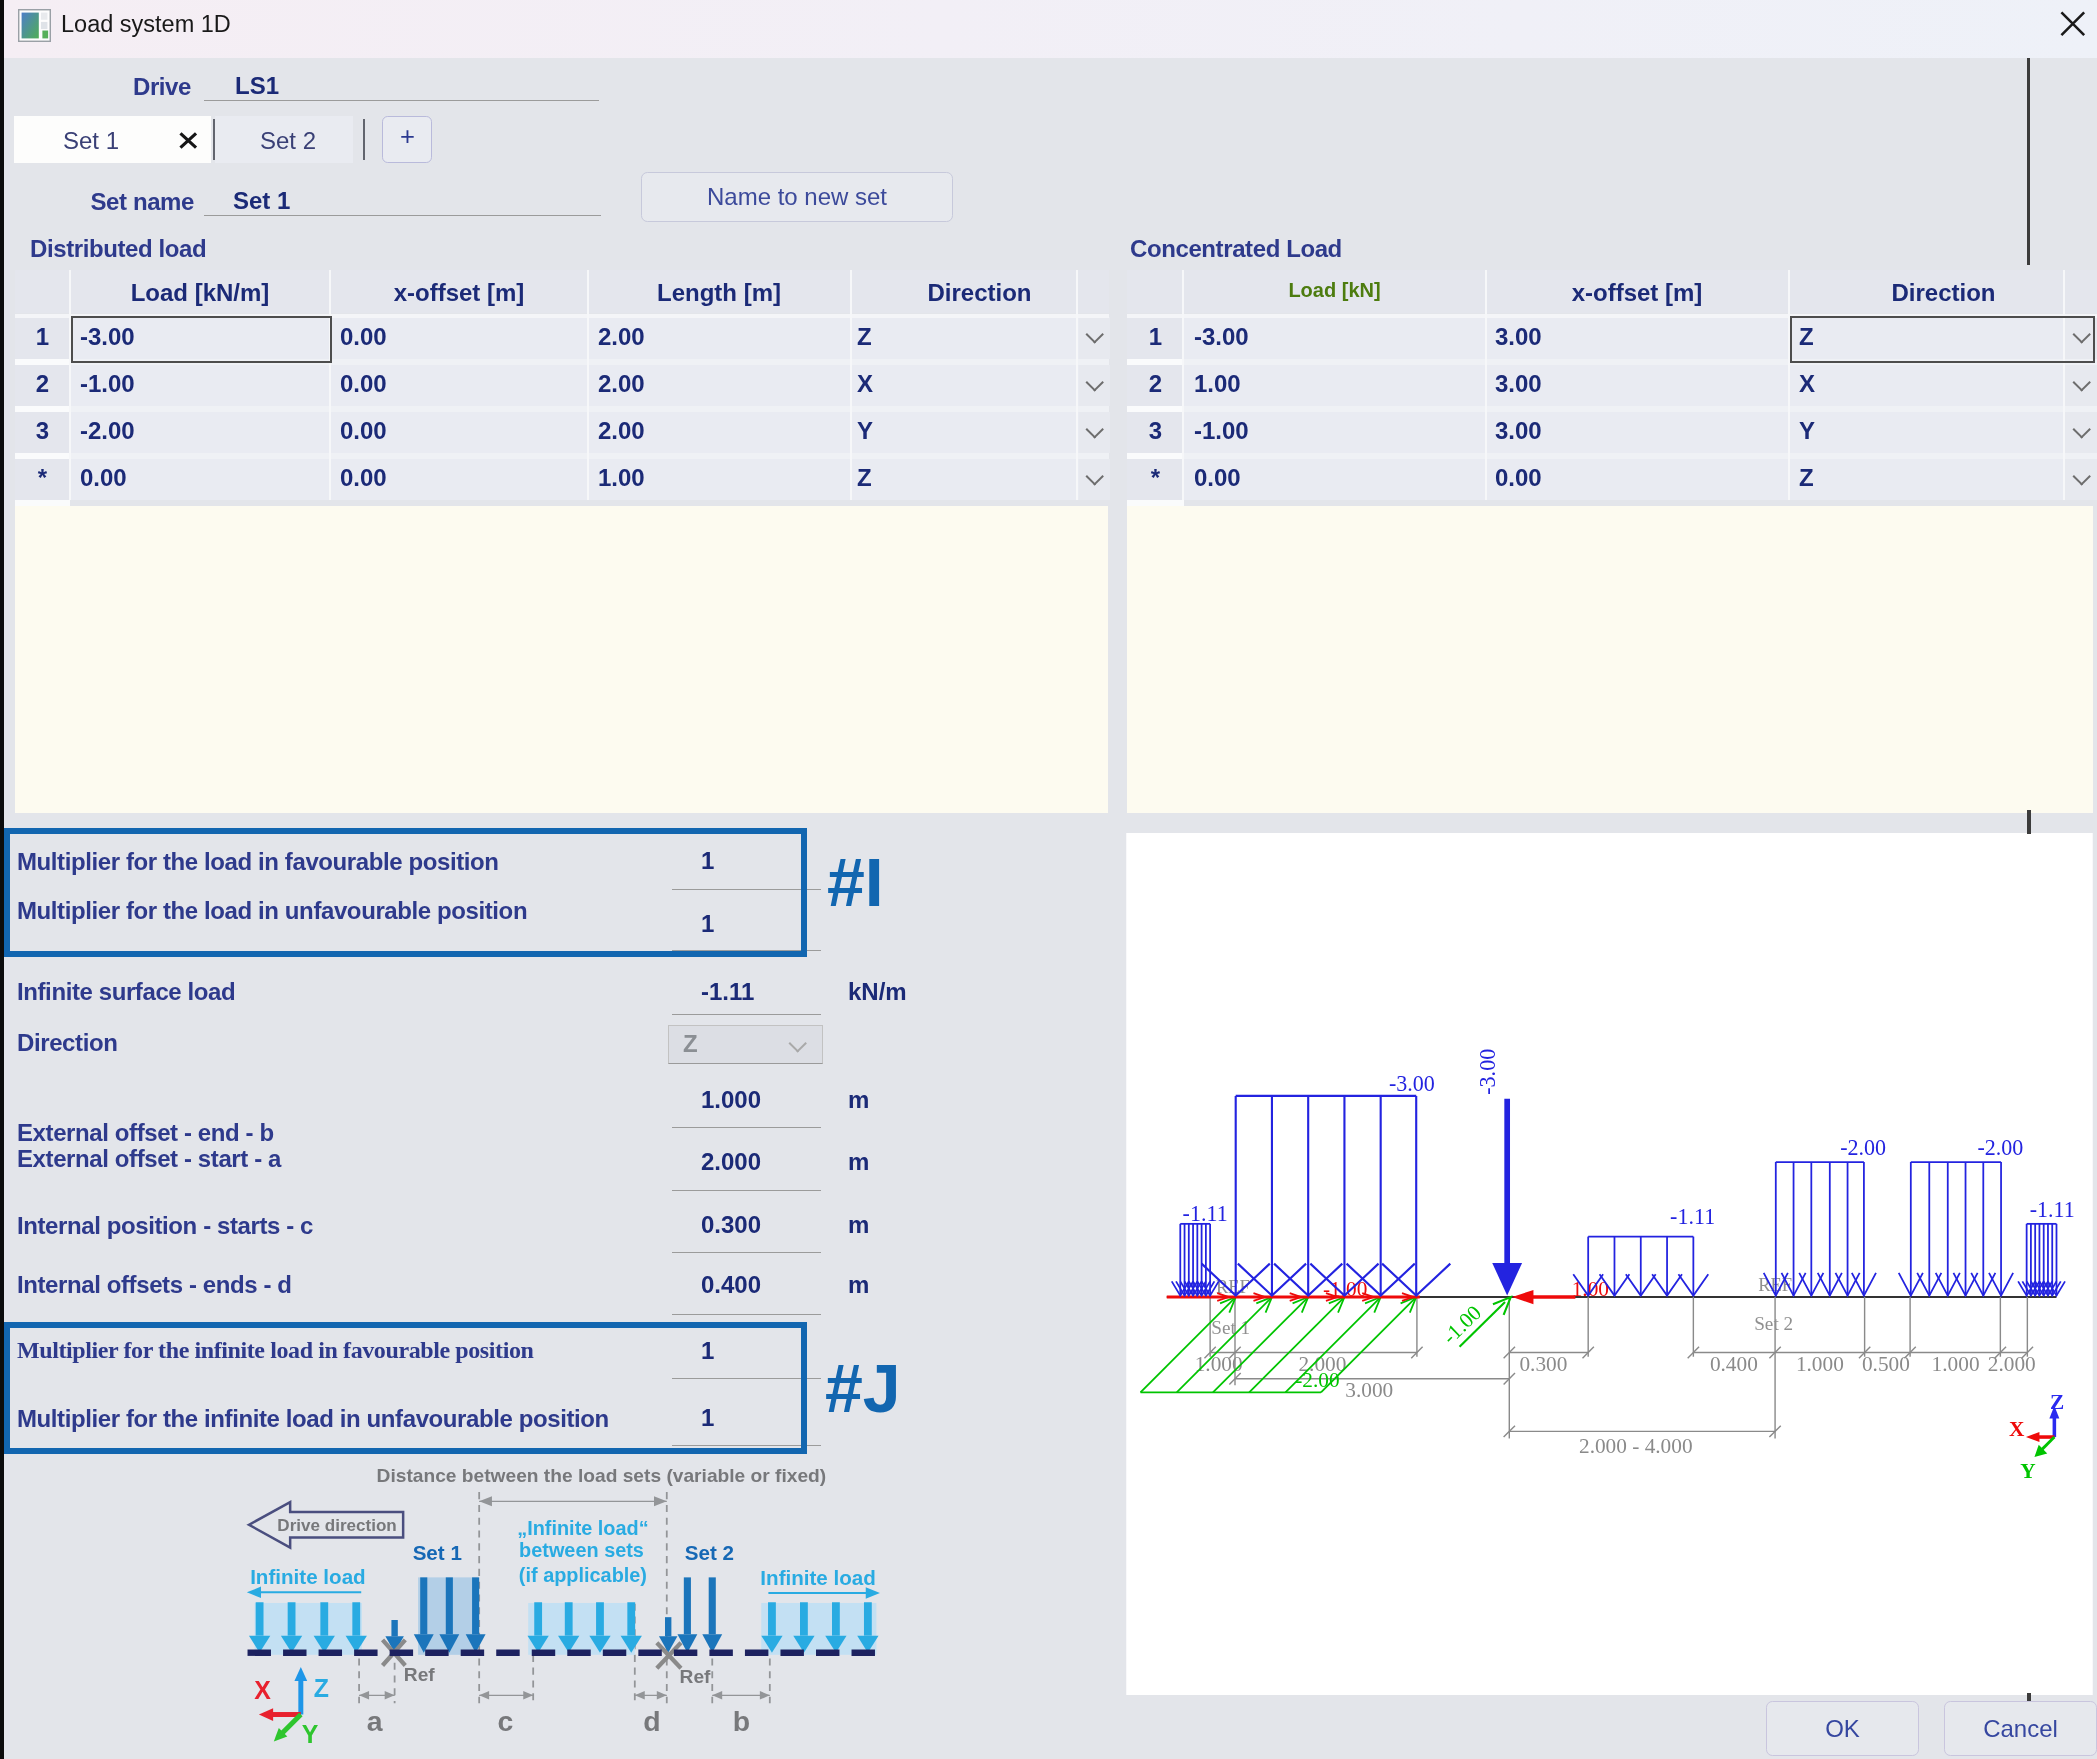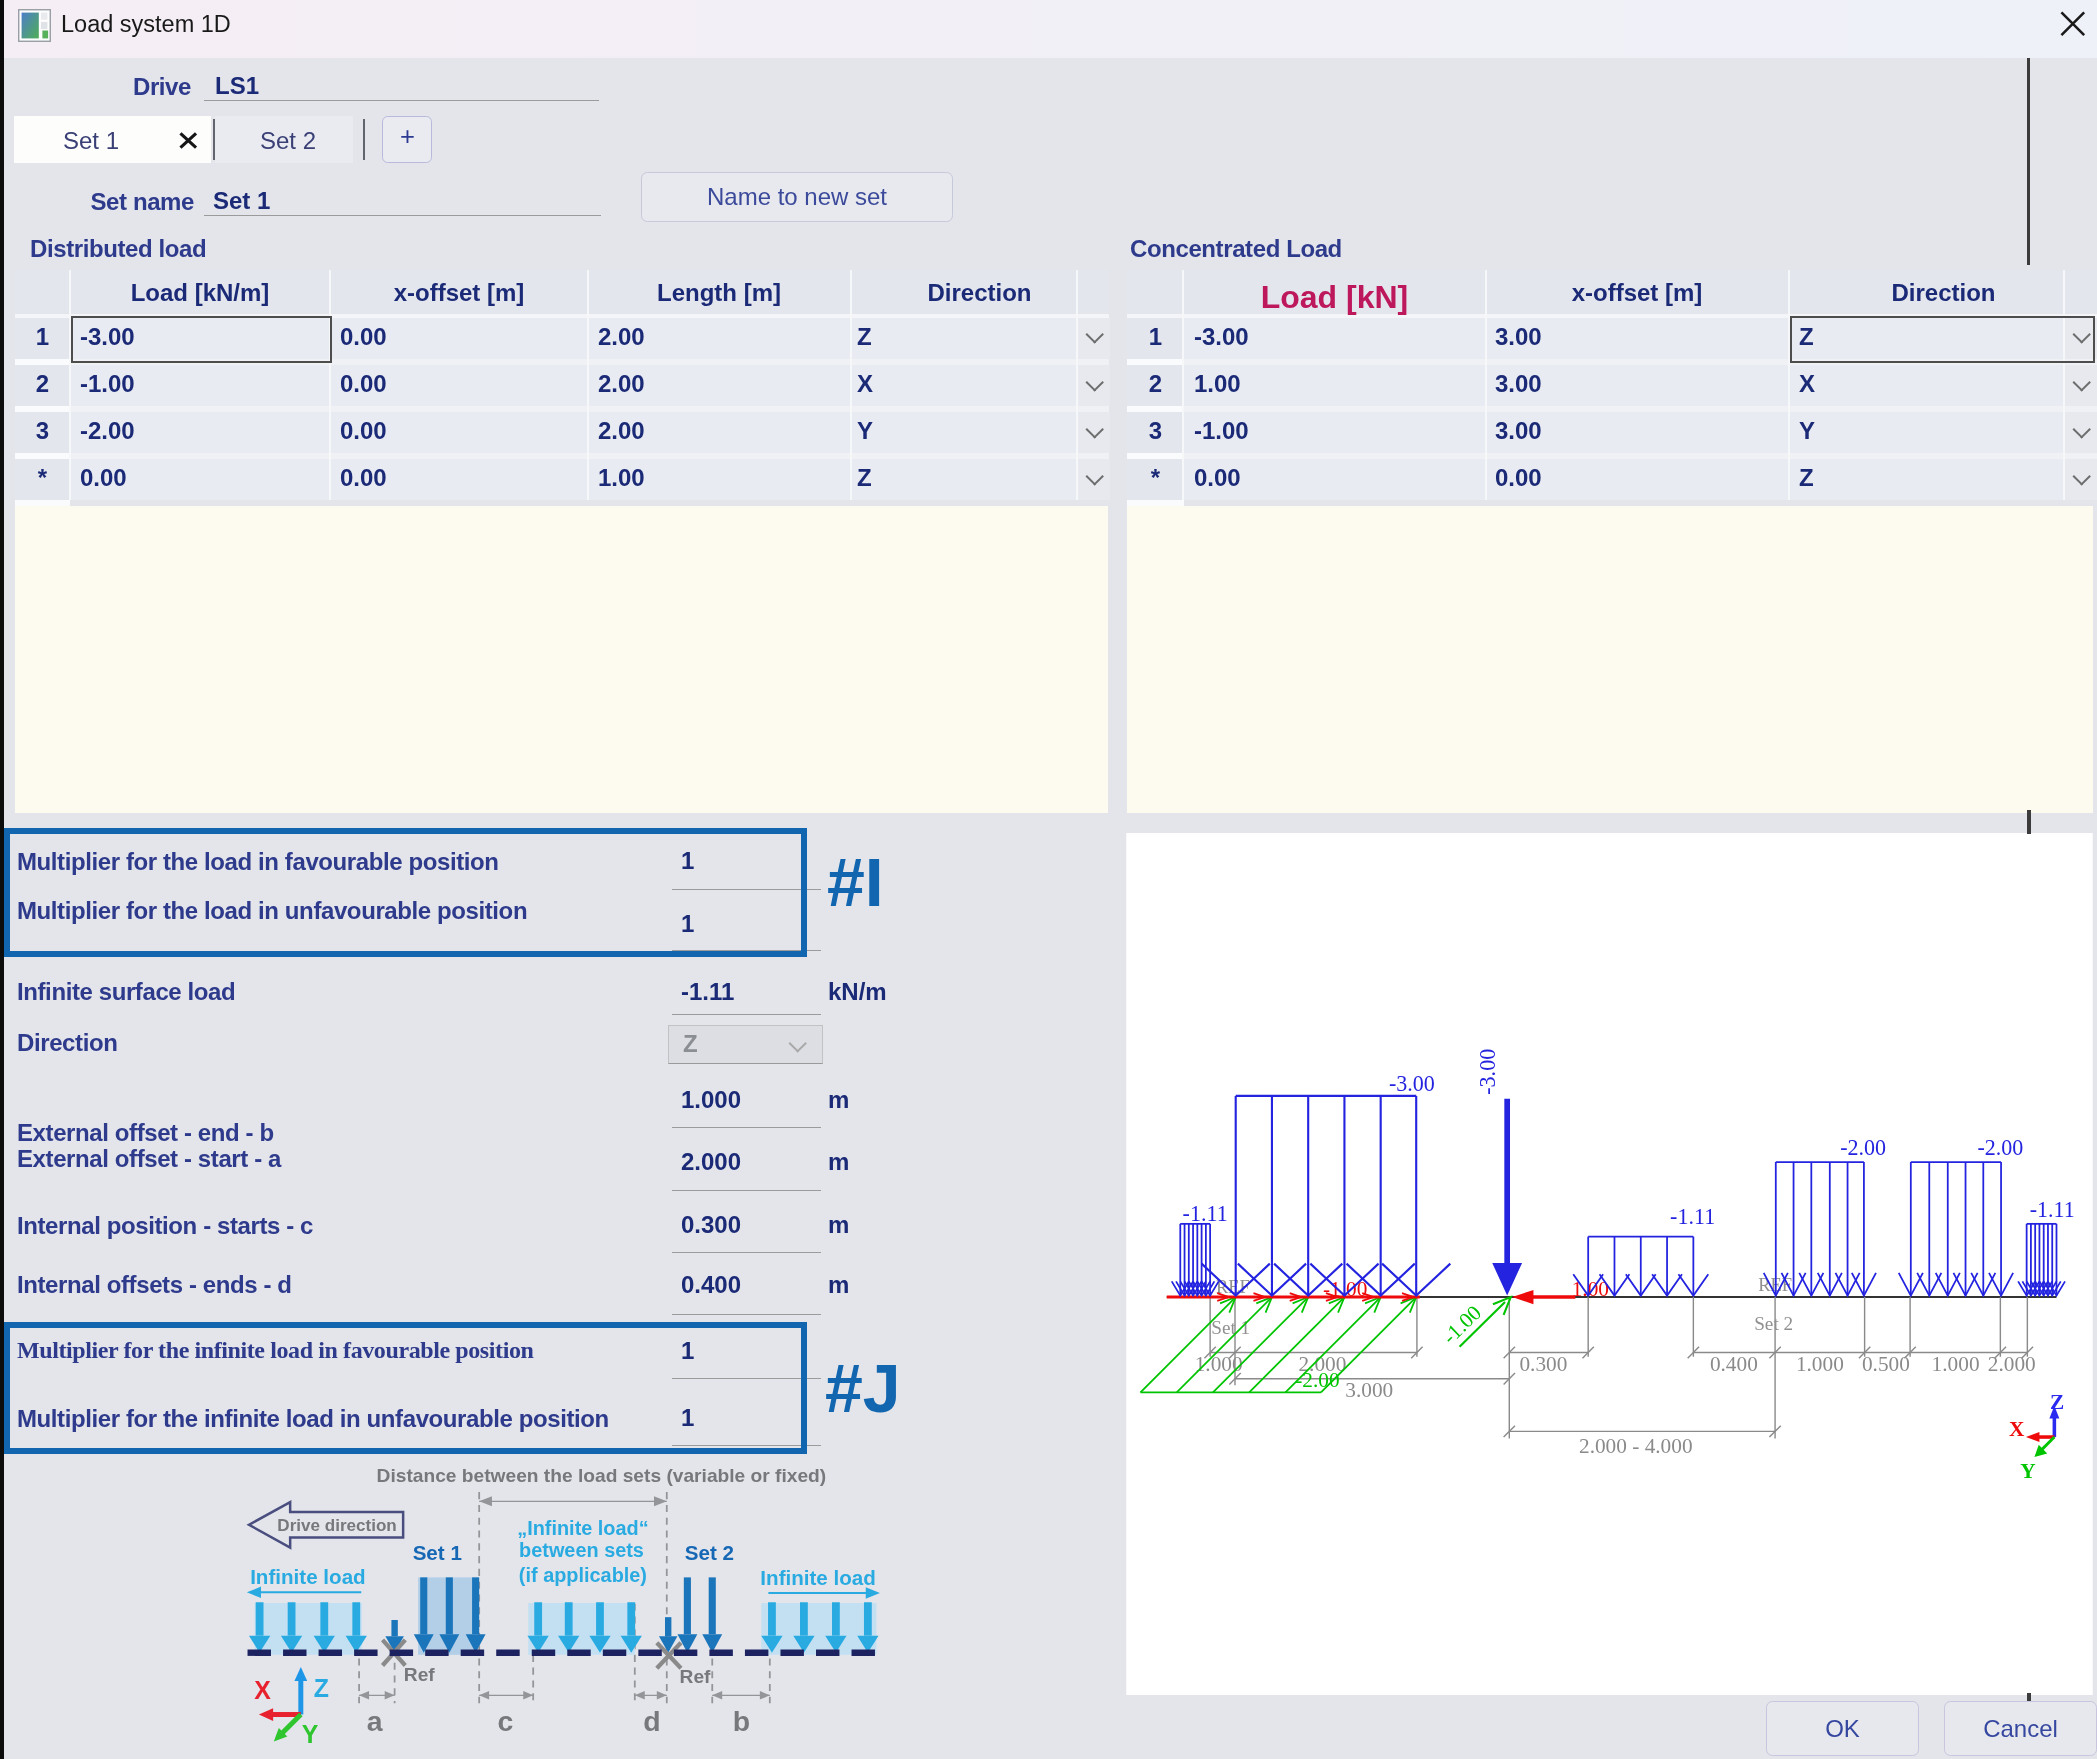--- a/index.html
+++ b/index.html
@@ -1,19 +1,19 @@
 <!DOCTYPE html>
 <html style="font-size:11.4px"><head><meta charset="utf-8">
 <style>
 html,body{margin:0;padding:0;}
 body{width:2097px;height:1760px;position:relative;background:#e3e5ea;
  font-family:"Liberation Sans",sans-serif;overflow:hidden;}
 .ab{position:absolute;}
 .lbl{color:#2e3a8c;font-weight:bold;font-size:24px;white-space:nowrap;letter-spacing:-0.4px;}
-.val{color:#1b2a77;font-weight:bold;font-size:24px;white-space:nowrap;}
+.val{color:#1b2a77;font-weight:bold;font-size:24px;white-space:nowrap;margin-left:20px;}
 .ul{position:absolute;height:1.4px;background:#9b9b9b;}
 .chev{position:absolute;width:11.4px;height:11.4px;border-right:2.8px solid #6d6d6d;border-bottom:2.8px solid #6d6d6d;transform:rotate(45deg);}
 </style></head><body>
 
 <div class="ab" style="left:0;top:0;width:2097px;height:58px;background:linear-gradient(90deg,#f5eef4 0%,#f2eff6 45%,#eef1f8 100%);"></div>
 <svg class="ab" style="left:18px;top:9.2px;" width="33" height="33" viewBox="0 0 46 46">
 <rect x="1" y="1" width="44" height="44" fill="#fdfdfd" stroke="#9aa0a6" stroke-width="2"></rect>
 <rect x="5" y="5" width="24" height="36" fill="url(#g1)"></rect>
 <rect x="32" y="5" width="9" height="10" fill="#e8eaed"></rect>
 <rect x="32" y="18" width="9" height="10" fill="#dfe3e8"></rect>
@@ -123,21 +123,21 @@
 <div class="ab" style="left:1127px;top:359px;width:57px;height:5.7px;background:#fafbfc;"></div>
 <div class="ab" style="left:1127px;top:406px;width:971px;height:5.7px;background:#eff1f5;"></div>
 <div class="ab" style="left:1127px;top:406px;width:57px;height:5.7px;background:#fafbfc;"></div>
 <div class="ab" style="left:1127px;top:453px;width:971px;height:5.7px;background:#eff1f5;"></div>
 <div class="ab" style="left:1127px;top:453px;width:57px;height:5.7px;background:#fafbfc;"></div>
 <div class="ab" style="left:1127px;top:500px;width:57px;height:5.7px;background:#fafbfc;"></div>
 <div class="ab" style="left:1182px;top:270px;width:2.1px;height:230px;background:#f6f7f9;"></div>
 <div class="ab" style="left:1485px;top:270px;width:2.1px;height:230px;background:#f6f7f9;"></div>
 <div class="ab" style="left:1788px;top:270px;width:2.1px;height:230px;background:#f6f7f9;"></div>
 <div class="ab" style="left:2063px;top:270px;width:2.1px;height:230px;background:#f6f7f9;"></div>
-<div class="ab" style="left:1184px;top:279px;width:301px;text-align:center;font-size:32px;font-weight:bold;color:#be185d;">Load [kN]</div>
+<div class="ab" style="left:1184px;top:279px;width:301px;text-align:center;font-size:20px;font-weight:bold;color:#4d7c0f;">Load [kN]</div>
 <div class="ab" style="left:1485px;top:279px;width:304px;text-align:center;font-size:24px;font-weight:bold;color:#1b2a77;">x-offset [m]</div>
 <div class="ab" style="left:1789px;top:279px;width:309px;text-align:center;font-size:24px;font-weight:bold;color:#1b2a77;">Direction</div>
 <div class="ab" style="left:1127px;top:323px;width:57px;text-align:center;font-size:24px;font-weight:bold;color:#1b2a77;">1</div>
 <div class="ab" style="left:1194px;top:323px;font-size:24px;font-weight:bold;color:#1b2a77;">-3.00</div>
 <div class="ab" style="left:1495px;top:323px;font-size:24px;font-weight:bold;color:#1b2a77;">3.00</div>
 <div class="ab" style="left:1799px;top:323px;font-size:24px;font-weight:bold;color:#1b2a77;">Z</div>
 <div class="chev" style="left:2075px;top:328px;"></div>
 <div class="ab" style="left:1127px;top:370px;width:57px;text-align:center;font-size:24px;font-weight:bold;color:#1b2a77;">2</div>
 <div class="ab" style="left:1194px;top:370px;font-size:24px;font-weight:bold;color:#1b2a77;">1.00</div>
 <div class="ab" style="left:1495px;top:370px;font-size:24px;font-weight:bold;color:#1b2a77;">3.00</div>

